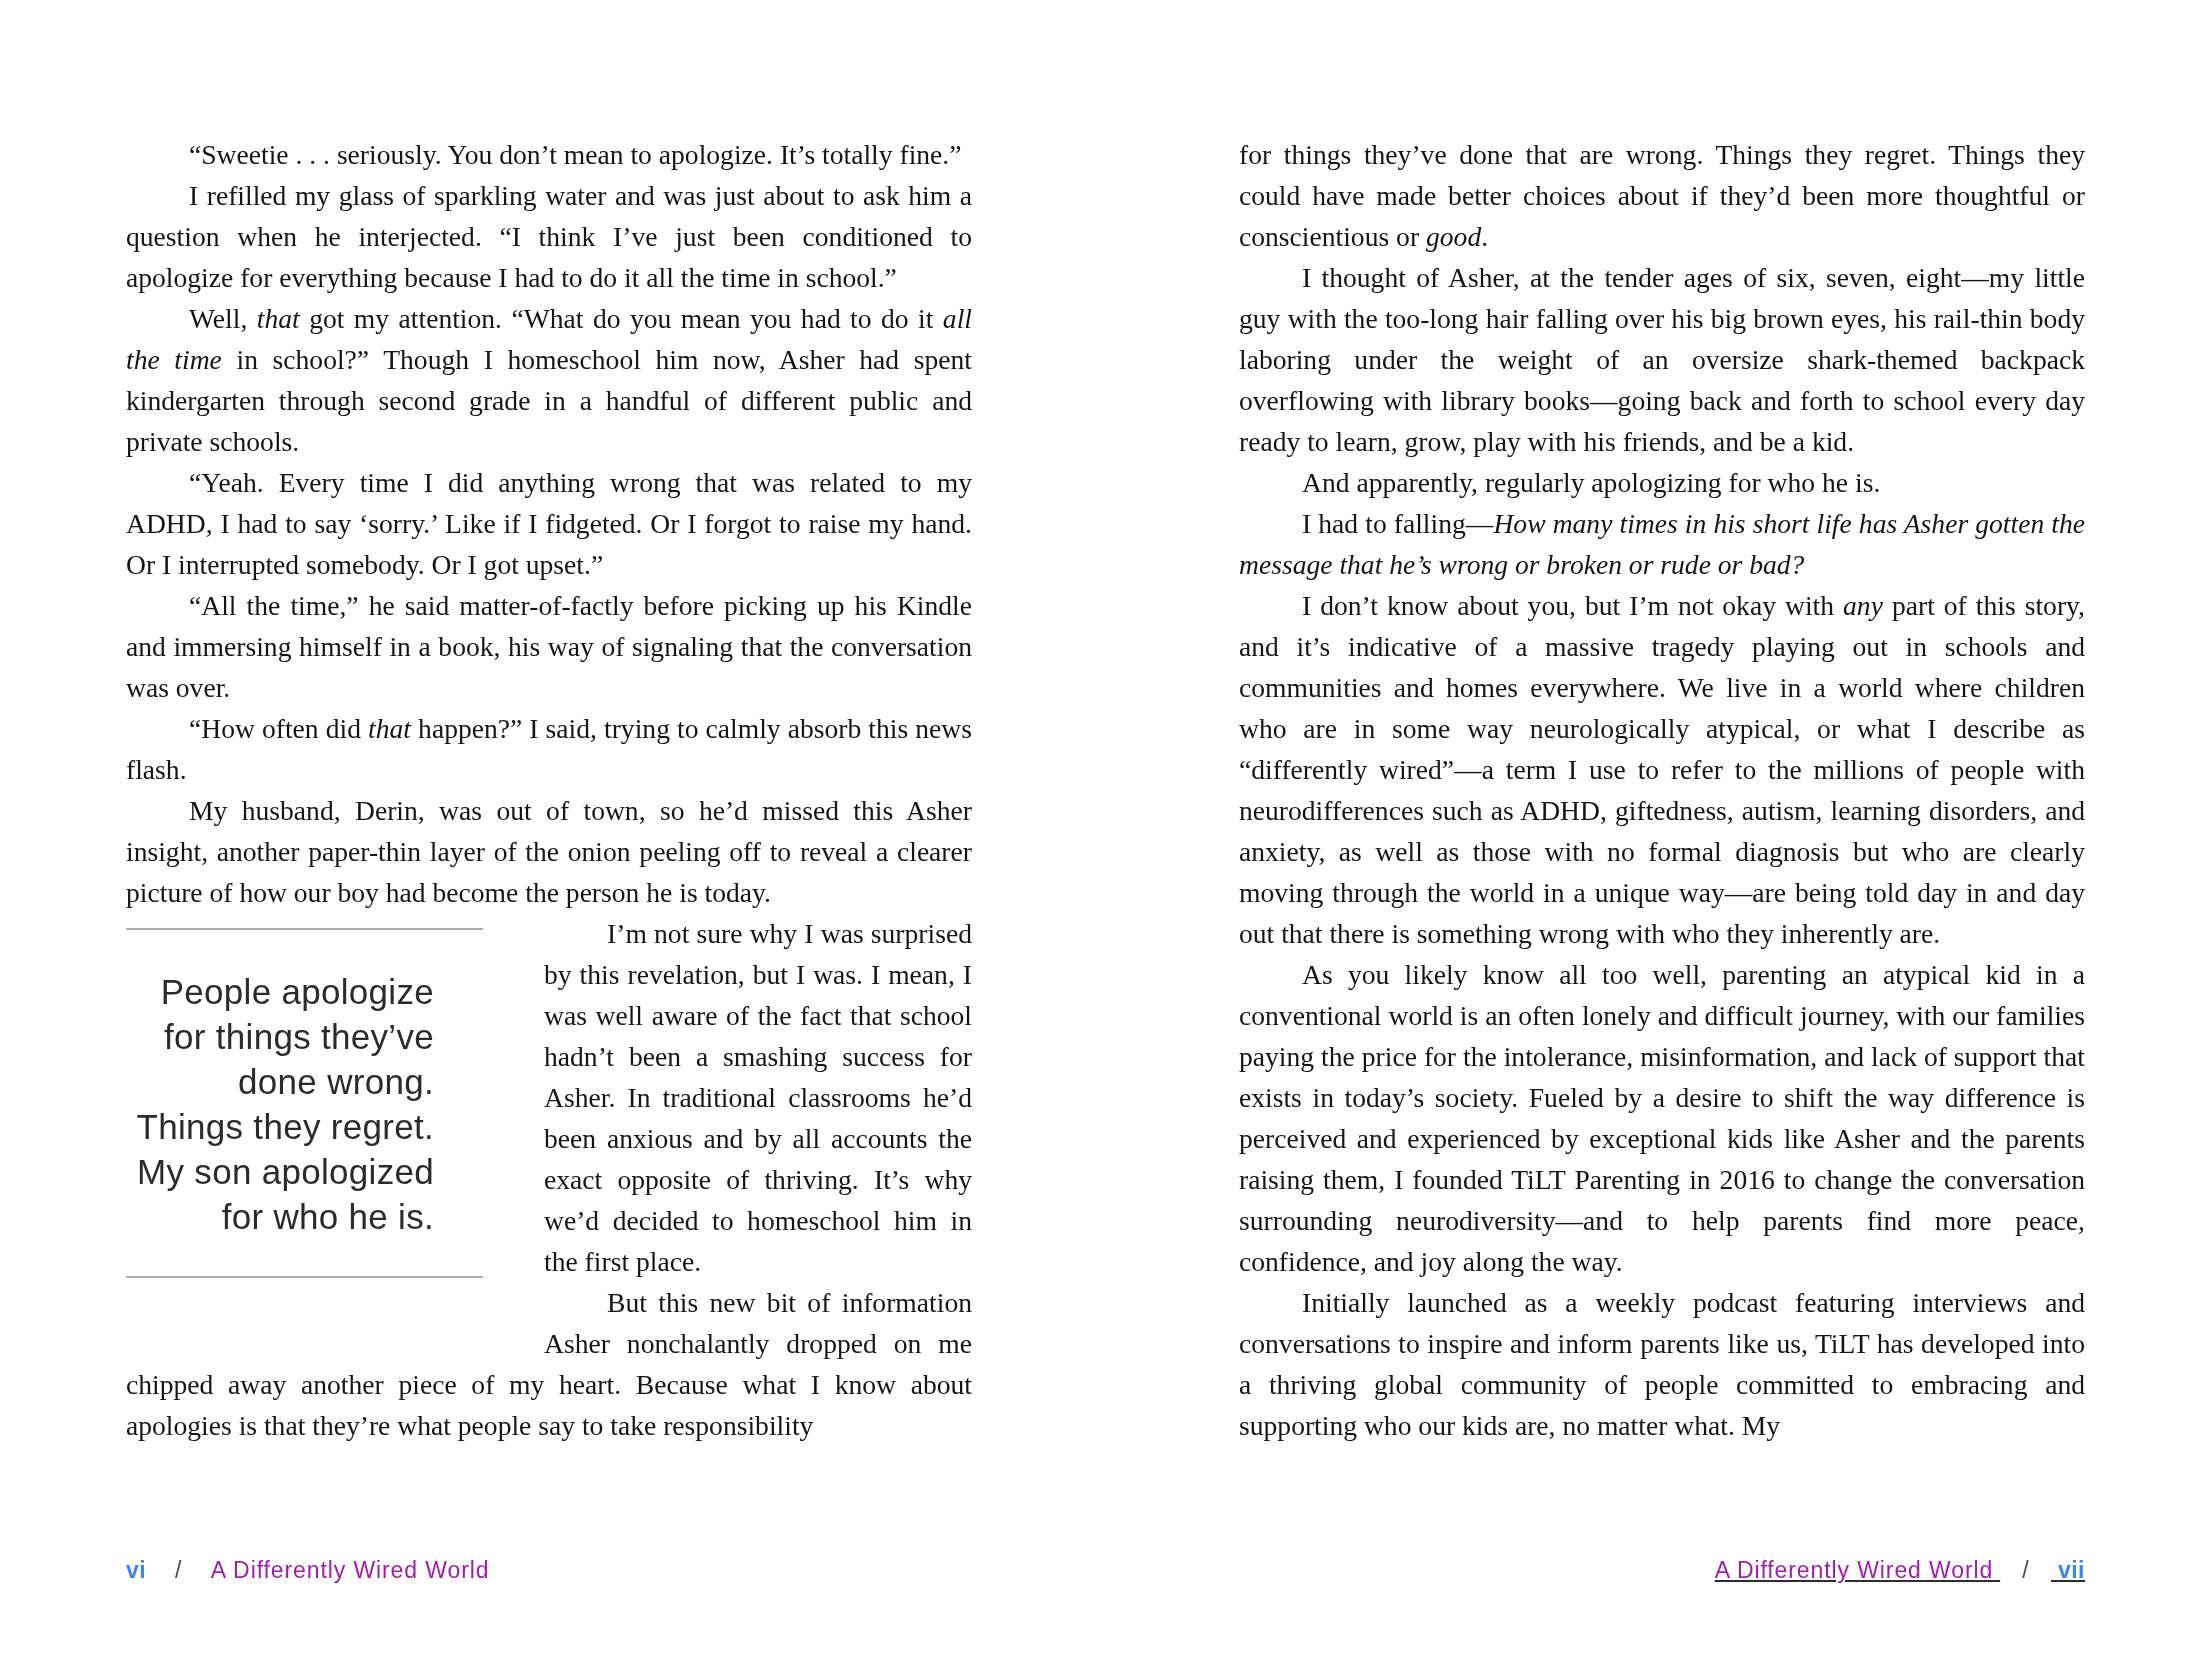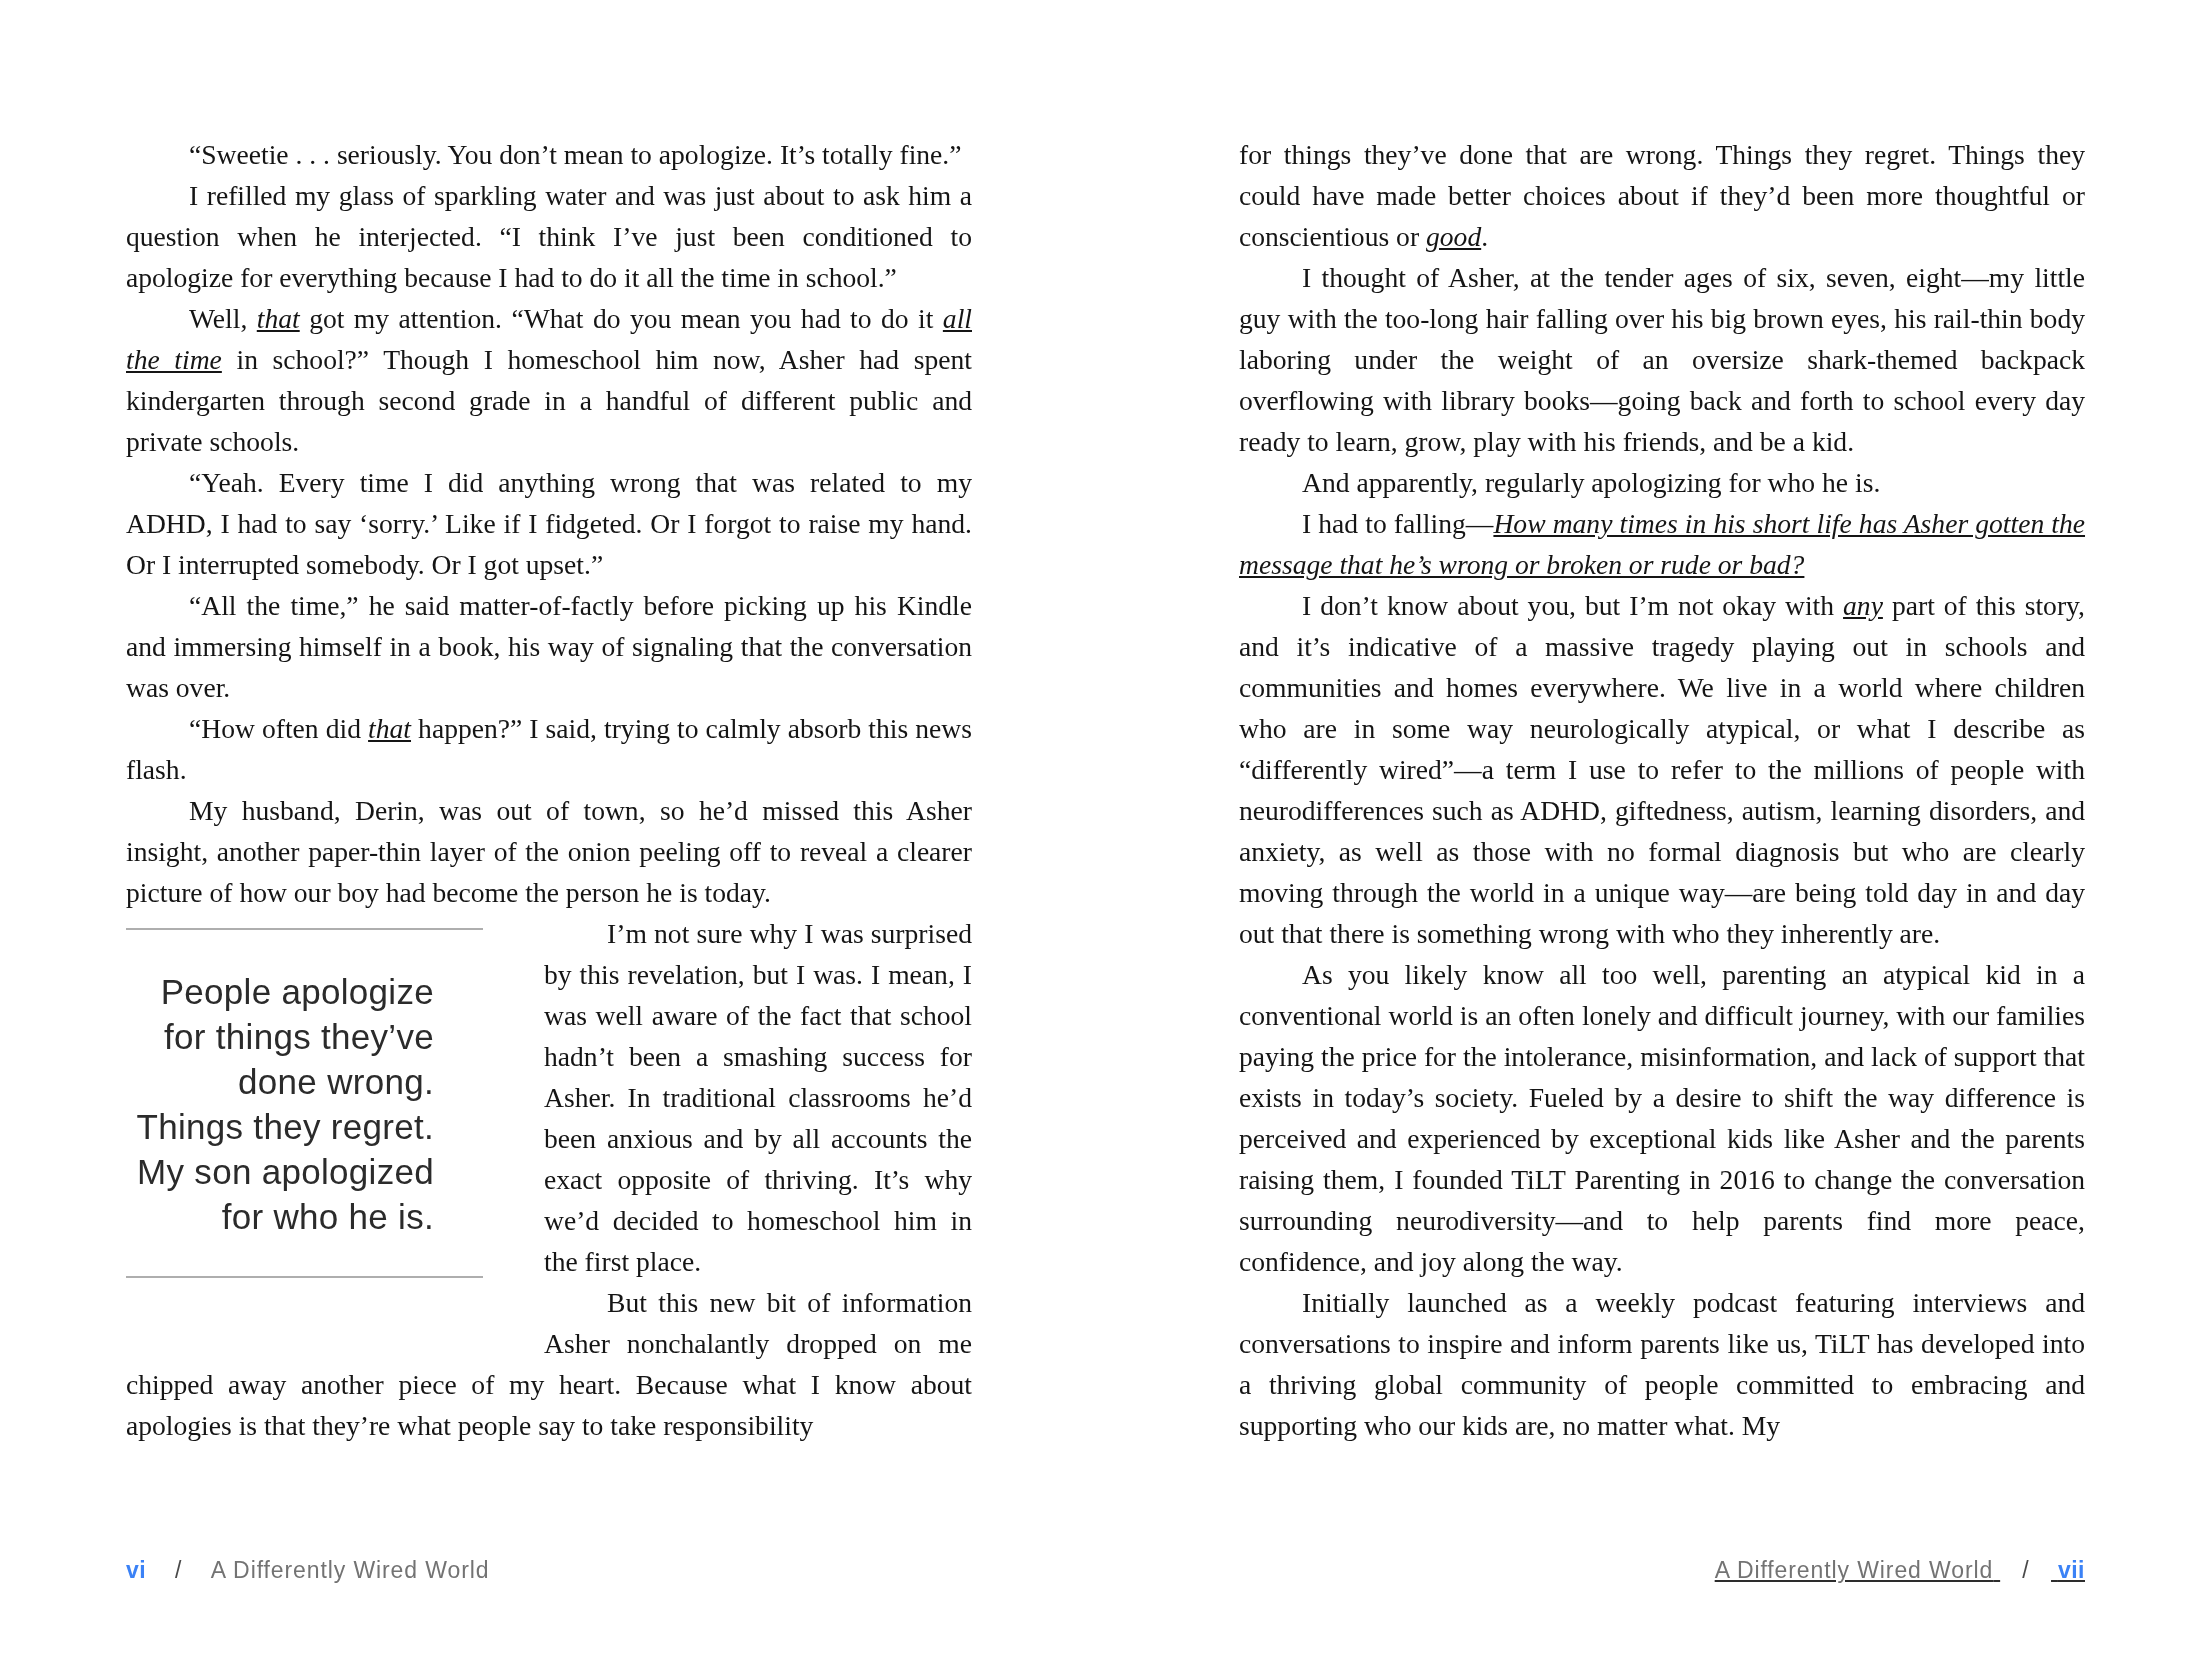--- a/index.html
+++ b/index.html
@@ -24,21 +24,21 @@
   .column-left  { left: 126px; }
   .column-right { left: 1239px; }
   .column p {
     margin: 0;
     font-size: 27.6px;
     line-height: 41px;
     text-align: justify;
     text-indent: 63px;
   }
   .no-indent { text-indent: 0 !important; }
-  .i { font-style: italic; text-decoration: underline; }
+  .i { font-style: italic; }
 
   .pullquote {
     float: left;
     width: 357px;
     box-sizing: border-box;
     margin: 15.3px 61px 47px 0;
     padding: 39px 49px 37px 0;
     border-top: 2.5px solid #aeaeae;
     border-bottom: 2.5px solid #aeaeae;
     font-family: "Liberation Sans", sans-serif;
@@ -54,21 +54,21 @@
     top: 1557px;
     font-family: "Liberation Sans", sans-serif;
     font-size: 23px;
     color: #2d2d2d;
     letter-spacing: 0.5px;
   }
   .footer-left  { left: 126px; }
   .footer-right { left: 1239px; width: 846px; text-align: right; text-decoration: underline; }
   .folio { font-weight: bold; color: #3b82f6; letter-spacing: 0.5px; }
   .sep   { display: inline-block; margin: 0 22px; color: #4a4a4a; font-weight: 300; }
-  .running-title { letter-spacing: 0.9px; color: #737373; }
+  .running-title { letter-spacing: 0.9px; color: #a21caf; }
 </style>
 </head>
 <body>
 
 <div class="spread">
 
   <div class="column column-left">
     <p><span>“Sweetie . . . seriously. You don’t mean to apologize. It’s totally fine.”</span></p>
     <p><span>I refilled my glass of sparkling water and was just about to ask him a question when he interjected. “I think I’ve just been conditioned to apologize for everything because I had to do it all the time in school.”</span></p>
     <p><span>Well, </span><span class="i">that</span><span> got my attention. “What do you mean you had to do it </span><span class="i">all the time</span><span> in school?” Though I homeschool him now, Asher had spent kindergarten through second grade in a handful of different public and private schools.</span></p>

